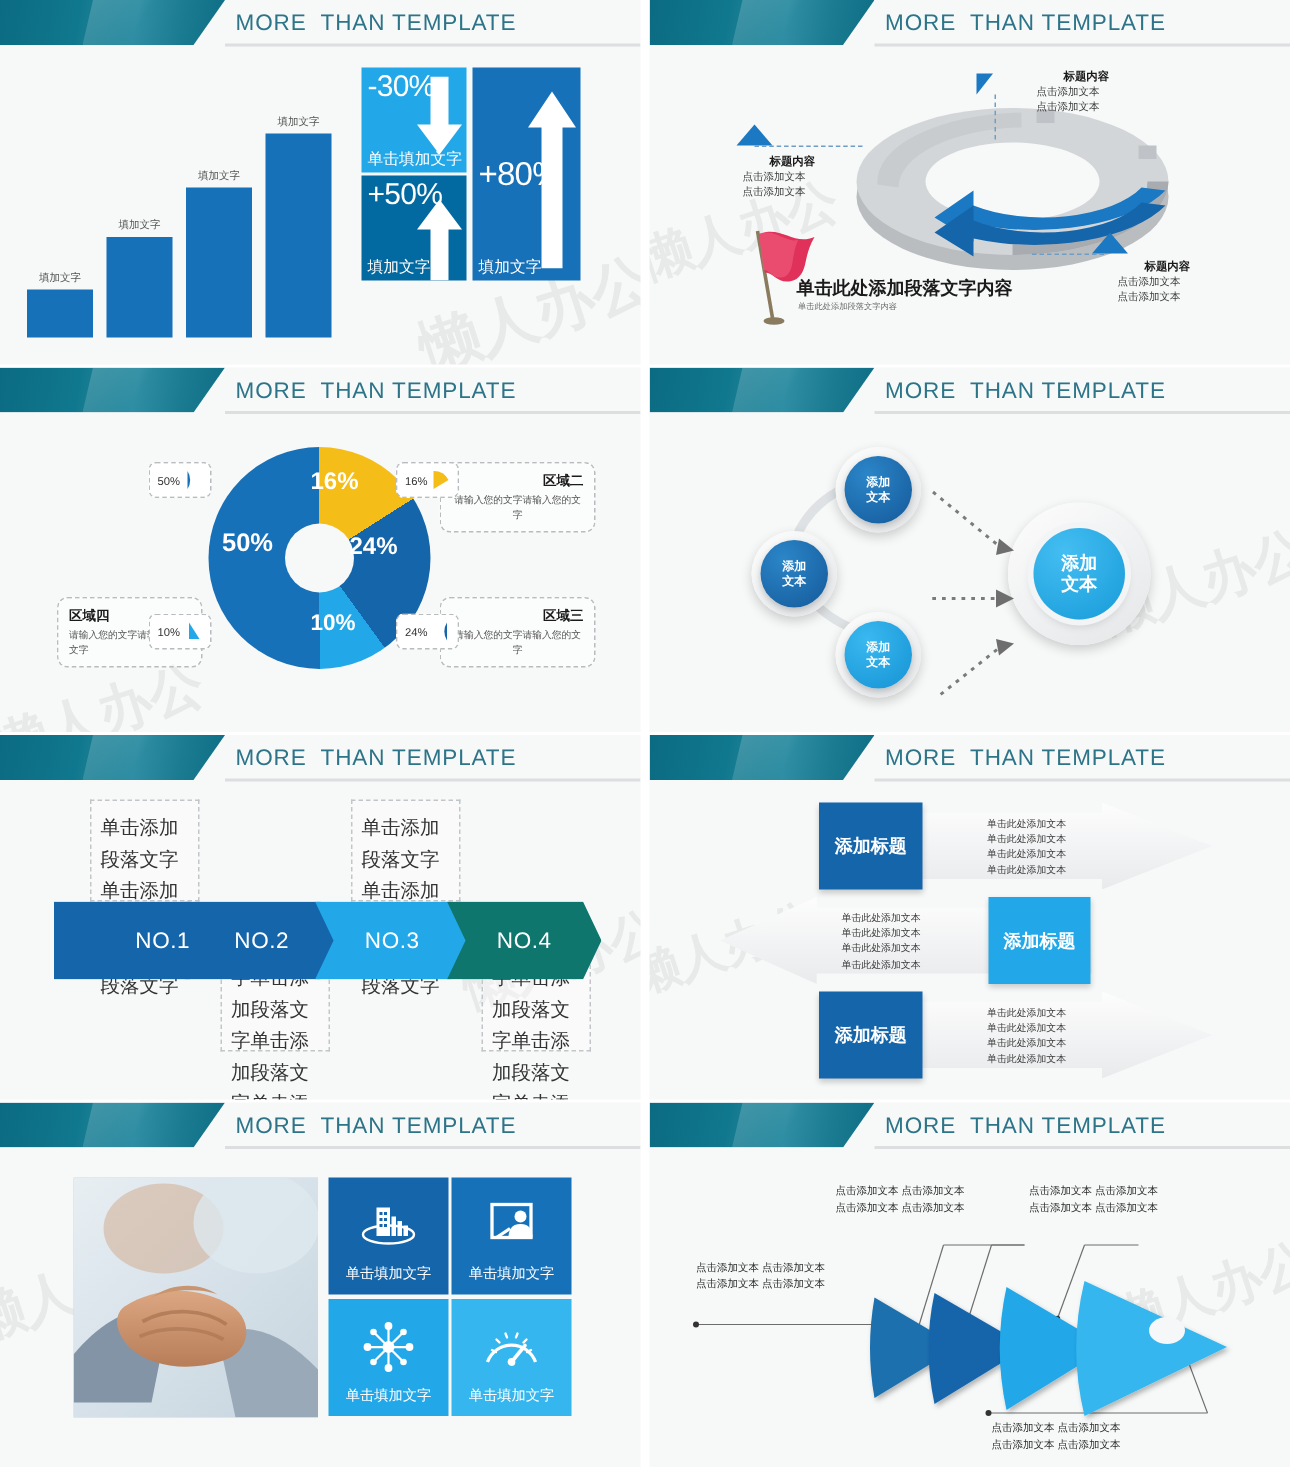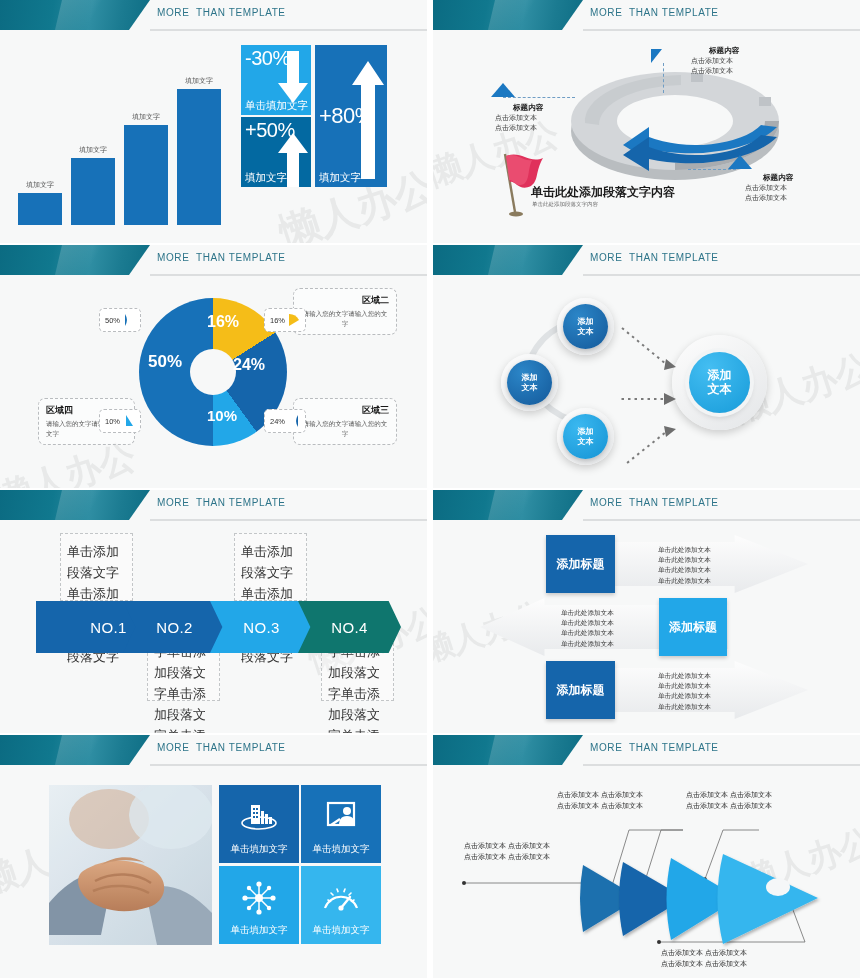--- a/index.html
+++ b/index.html
@@ -30,21 +30,21 @@
     background: linear-gradient(100deg,#0b6b82 0%,#10788e 35%,#2f8ea3 60%,#1b7b91 80%,#0d6d84 100%);
     clip-path: polygon(0 0, 100% 0, 86% 100%, 0 100%);
   }
   .hdr-band:after{
     content:""; position:absolute; top:0; left:55px; width:70px; height:100%;
     background: linear-gradient(120deg, rgba(255,255,255,.22), rgba(255,255,255,0) 55%);
     clip-path: polygon(10% 0, 100% 0, 72% 100%, 0 100%);
   }
   .hdr-title {
     position:absolute; left:157px; top:7px;
-    font-size: 10px; letter-spacing: .6px;
+    font-size: 15px; letter-spacing: .6px;
     color:#2d7489; font-weight:500; white-space:pre;
   }
   .hdr-rule {
     position:absolute; left:150px; top:29px; right:0; height:2px;
     background:#dcdedf;
   }
   .canvas { position:absolute; top:31px; left:0; right:0; bottom:0; }
 
   .wm{ position:absolute; color:rgba(120,130,135,.12); font-size:40px; font-weight:700;
        transform:rotate(-18deg); pointer-events:none; user-select:none; white-space:nowrap;}
@@ -235,21 +235,21 @@
       <div class="dlab" style="left:233px;top:80px;font-size:16px;">24%</div>
       <div class="dlab" style="left:207px;top:133px;font-size:15px;width:20px;line-height:.95;">10%</div>
 
       <div class="chip" style="left:99px;top:32px;">
         <span>50%</span>
         <svg width="12" height="14">
             <path d="M2 1 A11 11 0 0 1 2 13 Z" fill="#1771b8"></path>
           </svg>
       </div>
 
-      <div class="legbox" style="left:293px;top:12px;width:104px;text-align:right;">
+      <div class="legbox" style="left:293px;top:32px;width:104px;text-align:right;">
         <div class="t">区域二</div>
         <div class="d" style="text-align:center">请输入您的文字请输入您的文字</div>
       </div>
       <div class="chip" style="left:264px;top:32px;">
         <span>16%</span>
         <svg width="12" height="14">
             <path d="M1 1 A11 11 0 0 1 11 7 L1 13 Z" fill="#f5bd18"></path>
           </svg>
       </div>
 

